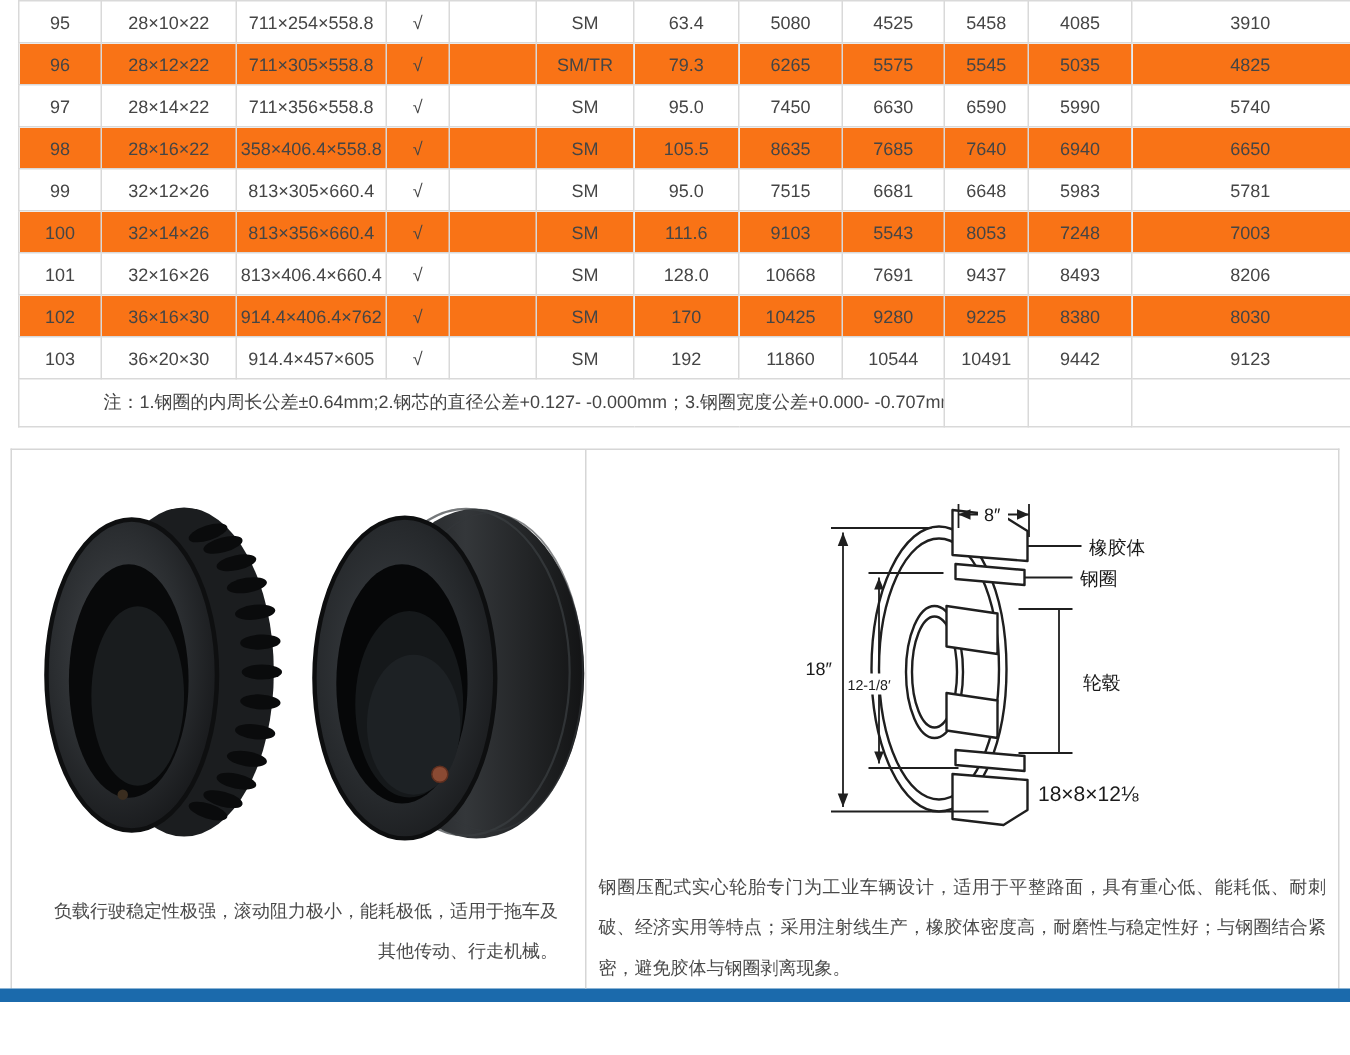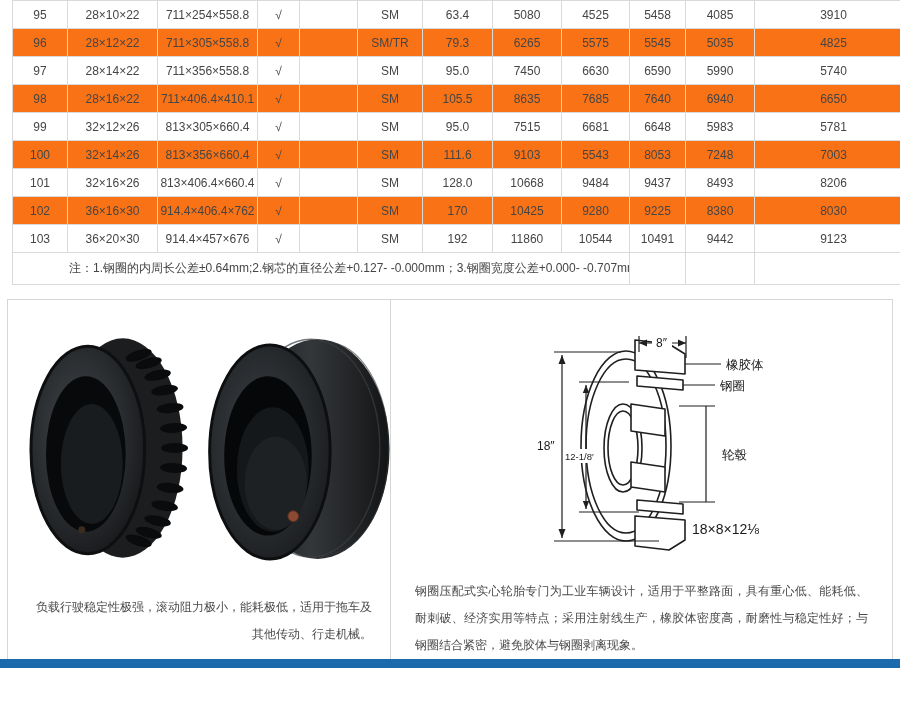--- a/index.html
+++ b/index.html
@@ -21,21 +21,21 @@
     box-sizing:border-box;margin:0 7px;width:886px;height:360px;
     border:1px solid #d6d6d6;border-bottom:none;display:flex;background:#fff;
   }
   .panel-left{width:383px;box-sizing:border-box;border-right:1px solid #d6d6d6;}
   .tires{display:flex;align-items:flex-start;padding:32px 0 0 12px;}
   .tires svg{display:block;}
   .caption{font-size:12px;color:#4a4a4a;line-height:27px;}
   .caption-left{margin:22px 18px 0;text-align:right;}
   .panel-right{flex:1;min-width:0;}
   .diagram{display:block;margin:24px 0 0 138px;}
-  .caption-right{margin:16px 24px 0;text-align:justify;}
+  .caption-right{margin:16px 8px 0;text-align:justify;}
   .bottom-bar{height:9px;width:900px;background:#1b6aac;}
   .dia-txt{font-family:"Liberation Sans","DejaVu Sans",sans-serif;fill:#1a1a1a;}
 </style>
 </head>
 <body>
 
 <div>
 
   <table class="spec-table">
     <colgroup>
@@ -91,21 +91,21 @@
           <td>95.0</td>
           <td>7450</td>
           <td>6630</td>
           <td>6590</td>
           <td>5990</td>
           <td>5740</td>
         </tr>
         <tr class="alt">
           <td>98</td>
           <td>28×16×22</td>
-          <td>711×406.4×410.1</td>
+          <td>358×406.4×558.8</td>
           <td>√</td>
           <td></td>
           <td>SM</td>
           <td>105.5</td>
           <td>8635</td>
           <td>7685</td>
           <td>7640</td>
           <td>6940</td>
           <td>6650</td>
         </tr>
@@ -139,21 +139,21 @@
         </tr>
         <tr>
           <td>101</td>
           <td>32×16×26</td>
           <td>813×406.4×660.4</td>
           <td>√</td>
           <td></td>
           <td>SM</td>
           <td>128.0</td>
           <td>10668</td>
-          <td>9484</td>
+          <td>7691</td>
           <td>9437</td>
           <td>8493</td>
           <td>8206</td>
         </tr>
         <tr class="alt">
           <td>102</td>
           <td>36×16×30</td>
           <td>914.4×406.4×762</td>
           <td>√</td>
           <td></td>
@@ -161,21 +161,21 @@
           <td>170</td>
           <td>10425</td>
           <td>9280</td>
           <td>9225</td>
           <td>8380</td>
           <td>8030</td>
         </tr>
         <tr>
           <td>103</td>
           <td>36×20×30</td>
-          <td>914.4×457×676</td>
+          <td>914.4×457×605</td>
           <td>√</td>
           <td></td>
           <td>SM</td>
           <td>192</td>
           <td>11860</td>
           <td>10544</td>
           <td>10491</td>
           <td>9442</td>
           <td>9123</td>
         </tr>

